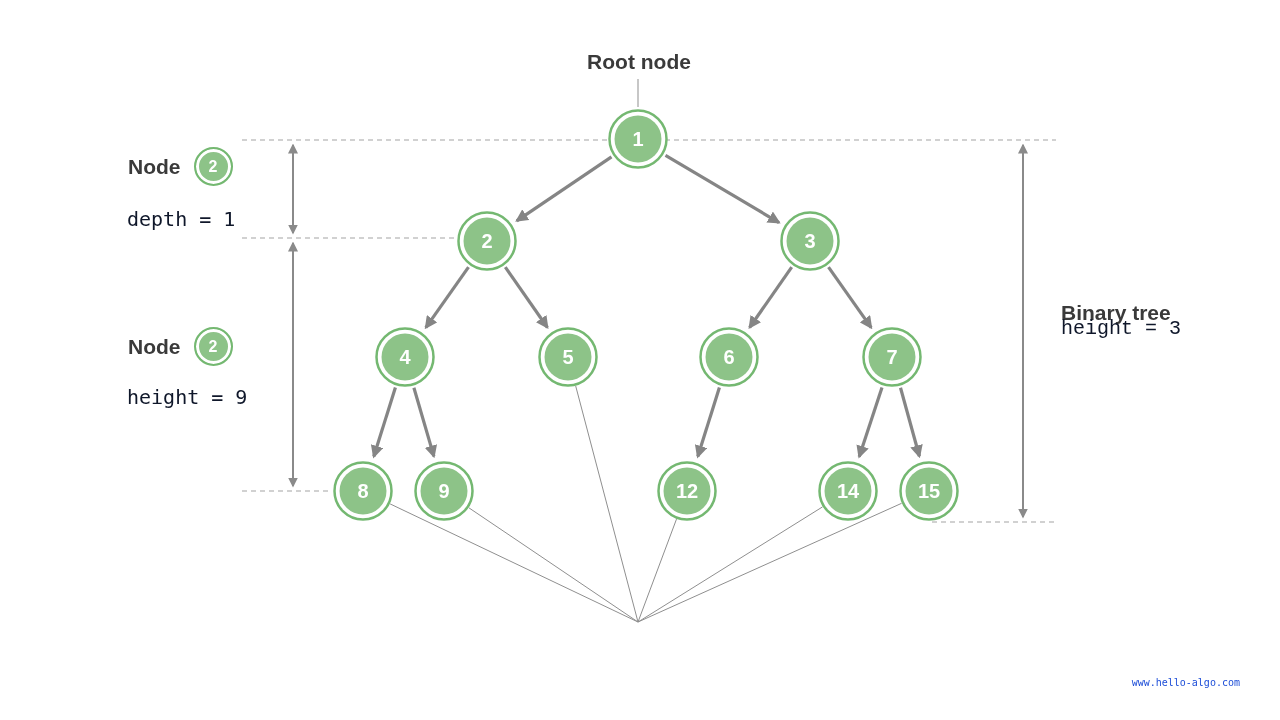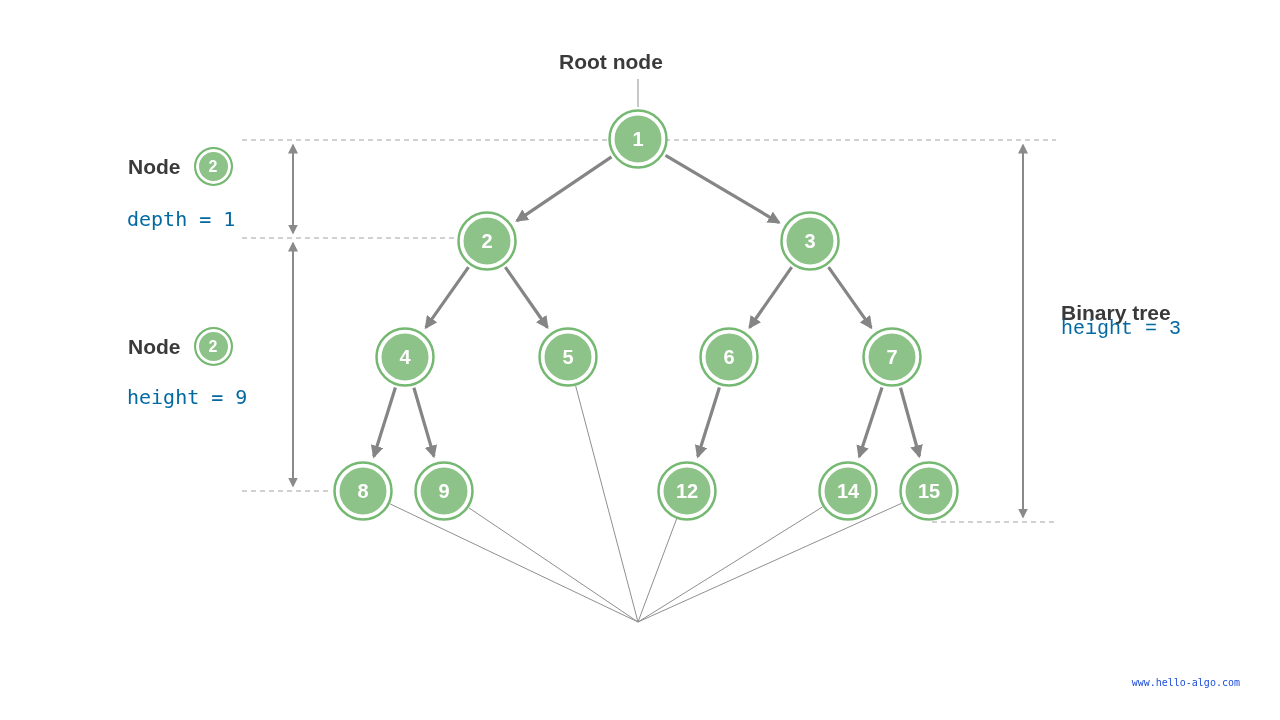--- a/index.html
+++ b/index.html
@@ -14,22 +14,22 @@
   .edge{stroke:#858585;stroke-width:3.2;fill:none;}
   .thin{stroke:#8f8f8f;stroke-width:1;fill:none;}
   .dashed{stroke:#a3a3a3;stroke-width:1.2;stroke-dasharray:5 4;fill:none;}
   .measure{stroke:#8a8a8a;stroke-width:2;fill:none;}
   .node-outer{fill:#ffffff;stroke:#74b871;stroke-width:2.5;}
   .node-inner{fill:#8dc388;}
   .node-val{fill:#ffffff;font-family:"Liberation Sans",sans-serif;font-weight:700;font-size:20px;text-anchor:middle;}
 
   
   .lbl-bold{position:absolute;font-weight:700;font-size:21px;color:#3a3a3a;white-space:nowrap;}
-  .lbl-mono{position:absolute;font-family:"DejaVu Sans Mono",monospace;font-size:20px;color:#0369a1;white-space:nowrap;}
-  .centered{width:160px;text-align:left;}
+  .lbl-mono{position:absolute;font-family:"DejaVu Sans Mono",monospace;font-size:20px;color:#0f172a;white-space:nowrap;}
+  .centered{width:160px;text-align:center;}
   .anno-row{position:absolute;display:flex;align-items:center;gap:13px;}
   .anno-row .anno-title{font-weight:700;font-size:21px;color:#3a3a3a;}
   .badge{
     width:35px;height:35px;border-radius:50%;
     background:#8dc388;border:2.5px solid #74b871;
     box-shadow:inset 0 0 0 3px #ffffff;
     display:flex;align-items:center;justify-content:center;
     color:#ffffff;font-weight:700;font-size:16px;
   }
   .watermark{

